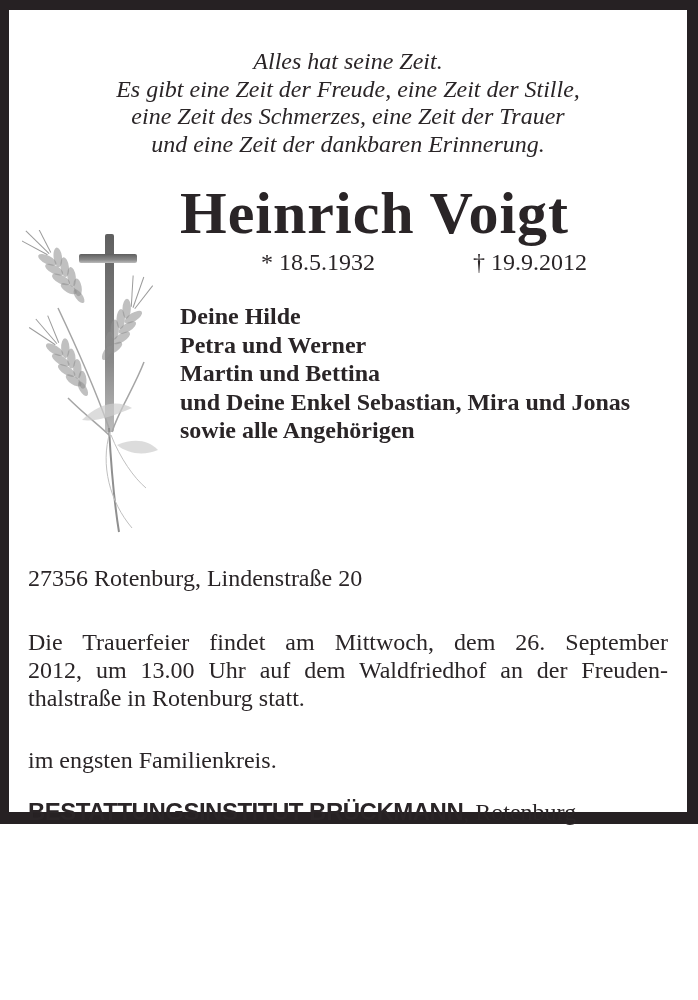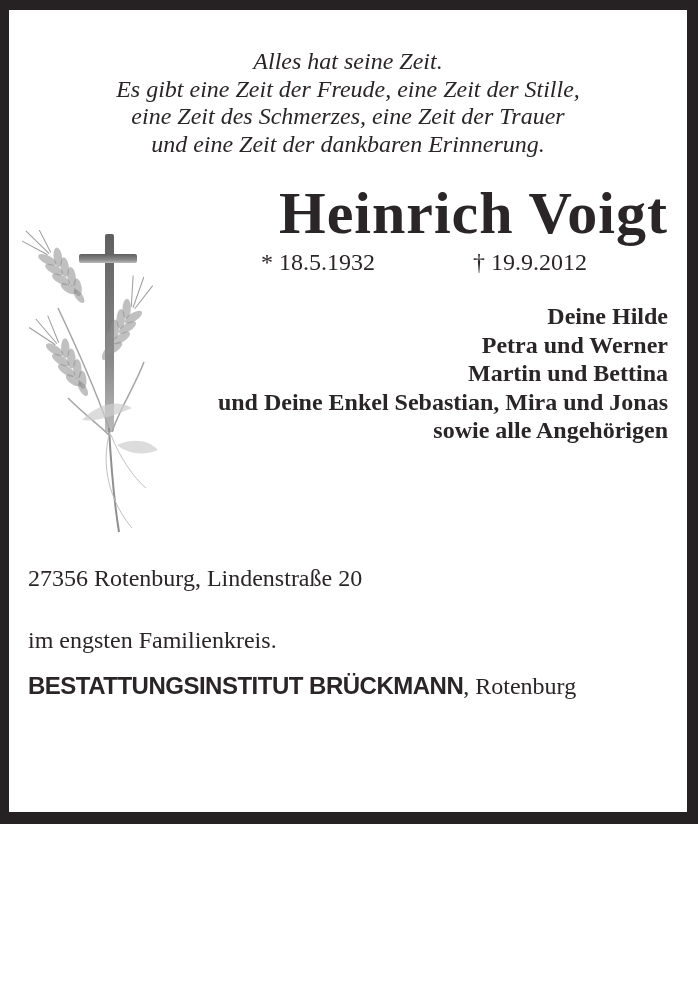--- a/index.html
+++ b/index.html
@@ -26,38 +26,38 @@
     font-style:italic;
     font-size:24px;
     line-height:27.5px;
   }
   .para{font-size:24px;line-height:28px;}
   .justify .line{text-align:justify;}
   .justify .line:not(:last-child){text-align-last:justify;}
   .intro{margin-top:28px;}
   .middle{position:relative;min-height:362px;}
   .artwork{position:absolute;left:-6px;top:48px;width:192px;height:314px;}
-  .center-col{margin-left:152px;text-align:right;}
+  .center-col{margin-left:152px;text-align:left;}
   h1.deceased-name{
     font-size:60px;
     line-height:62px;
     font-weight:bold;
     letter-spacing:1px;
     margin:24px 0 0 0;
   }
   .dates{
     display:flex;justify-content:center;gap:98px;
     font-size:24px;line-height:28px;margin-top:4px;
   }
   .memorial{font-size:24px;line-height:28px;margin-top:24px;word-spacing:3px;}
   .mourners{font-weight:bold;font-size:24px;line-height:28.5px;margin-top:26px;}
   .address{font-size:24px;line-height:28px;margin-top:20px;}
   .funeral{margin-top:36px;}
   .urn{margin-top:34px;}
-  .funeral-home{margin-top:18px;font-size:24px;line-height:28px;}
+  .funeral-home{margin-top:24px;font-size:24px;line-height:28px;}
   .fh-name{
     font-family:"Liberation Sans", sans-serif;
     font-weight:bold;
     font-size:24px;
     letter-spacing:-0.5px;
   }
   .awn{stroke:#9b9b9b;stroke-width:1;fill:none;}
   .grain{fill:#8d8d8d;opacity:0.55;}
   .stem{stroke:#a5a5a5;stroke-width:1.5;fill:none;}
   .stem-main{stroke:#8f8f8f;stroke-width:2;fill:none;}
@@ -131,20 +131,25 @@
           <div class="line">Petra und Werner</div>
           <div class="line">Martin und Bettina</div>
           <div class="line">und Deine Enkel Sebastian, Mira und Jonas</div>
           <div class="line">sowie alle Angehörigen</div>
         </div>
     </div>
   </div>
 
   <div class="address">27356 Rotenburg, Lindenstraße 20</div>
 
+  <div class="para justify funeral">
+      <div class="line">Die Trauerfeier findet am Mittwoch, dem 26. September</div>
+      <div class="line">2012, um 13.00 Uhr auf dem Waldfriedhof an der Freuden-</div>
+      <div class="line">thalstraße in Rotenburg statt.</div>
+    </div>
 
   <div class="para justify urn">
       <div class="line">im engsten Familienkreis.</div>
     </div>
 
   <div class="funeral-home">
     <span class="fh-name">BESTATTUNGSINSTITUT BRÜCKMANN</span><span class="fh-loc">, Rotenburg</span>
   </div>
 
 </div>

